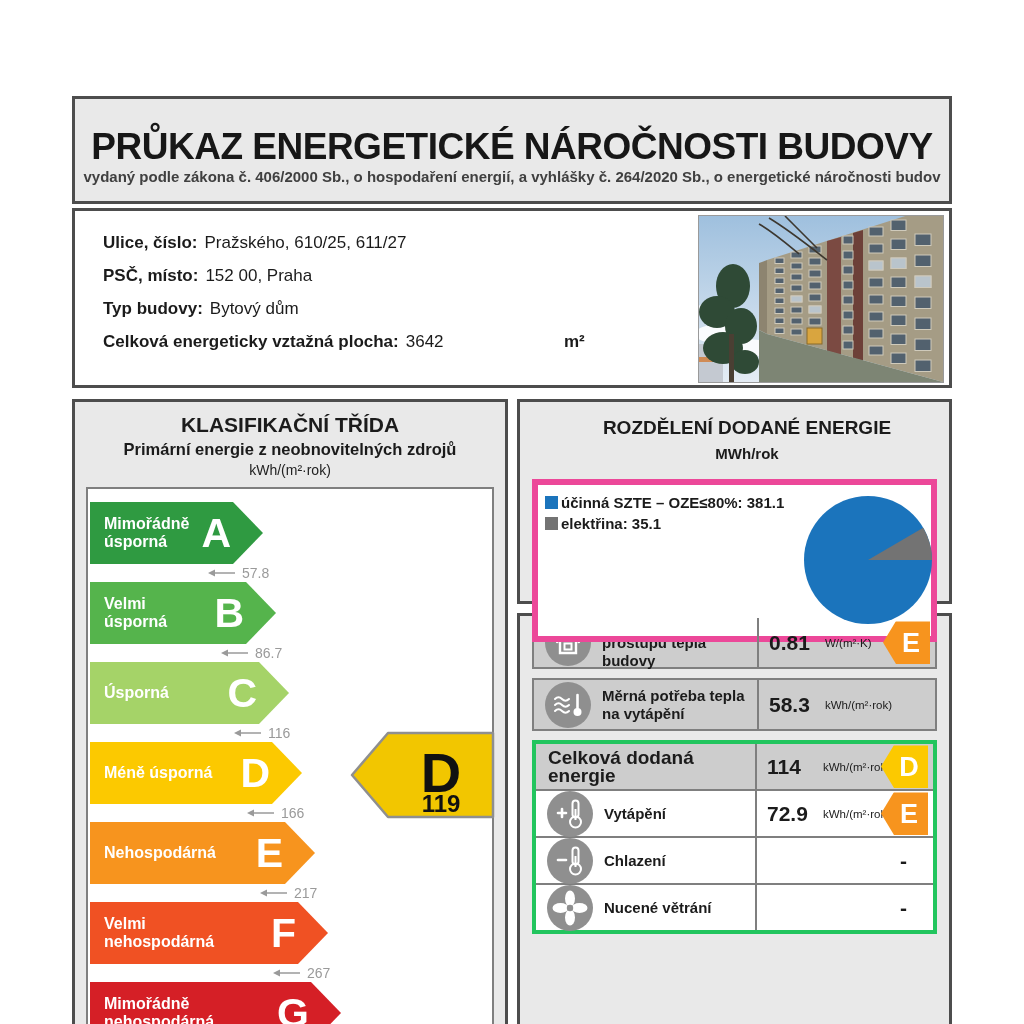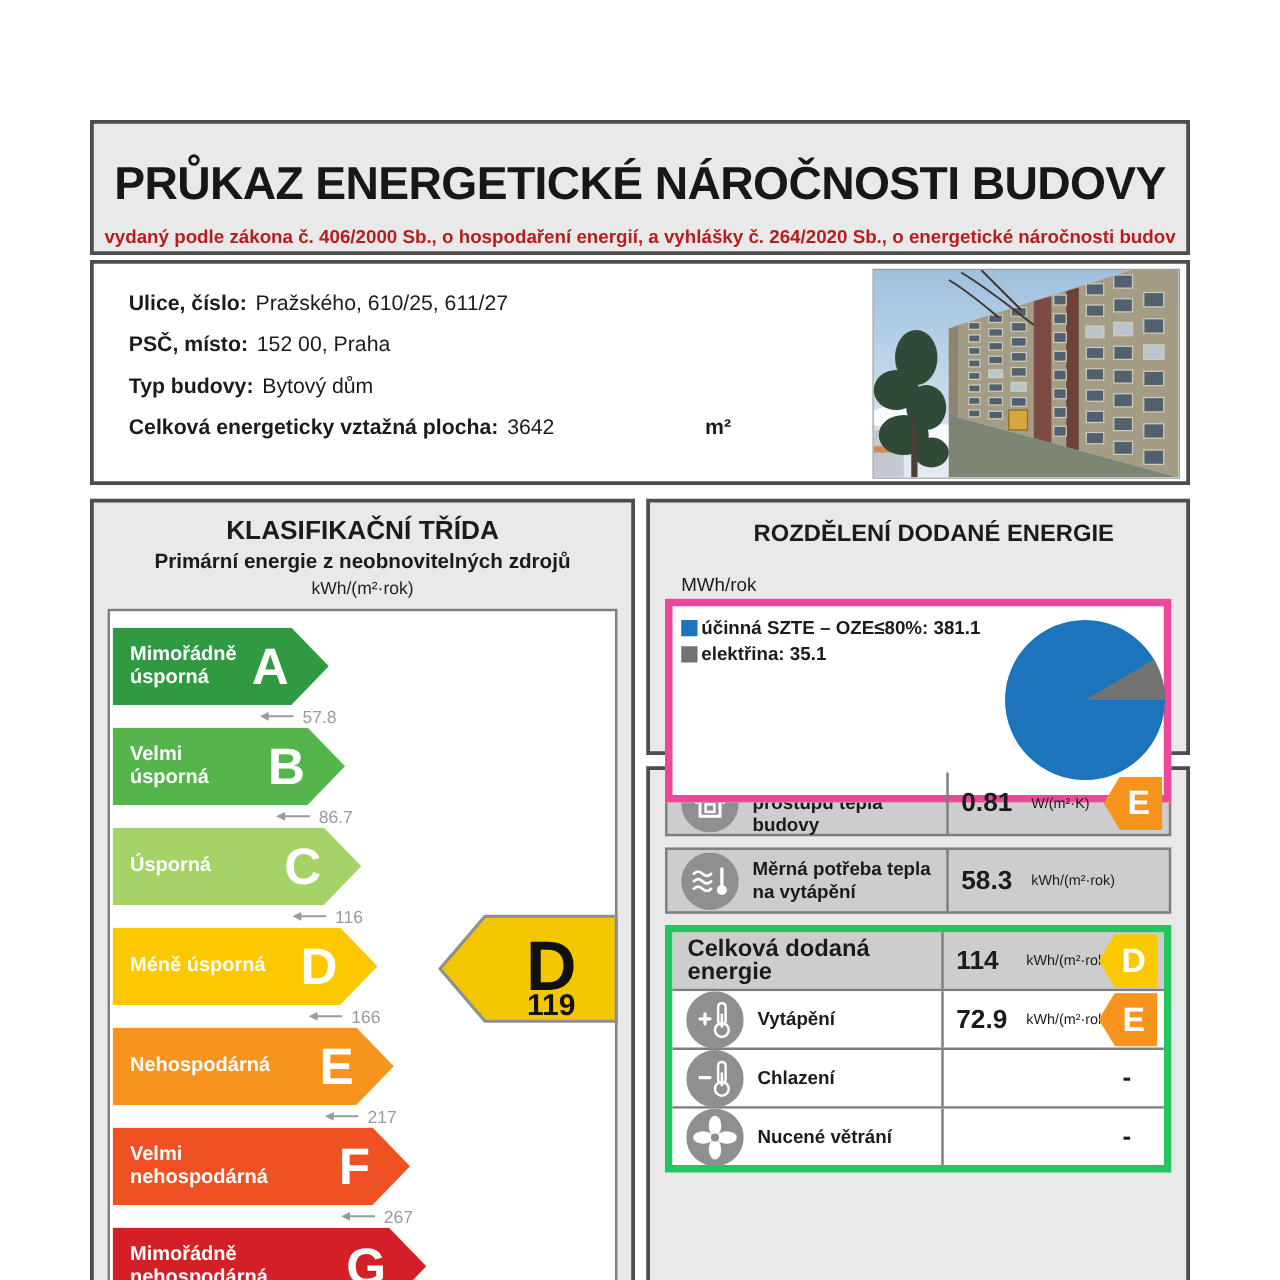--- a/index.html
+++ b/index.html
@@ -3,21 +3,21 @@
 <meta charset="utf-8">
 <style>
   html,body{margin:0;padding:0;background:#fff;}
   .page{position:relative;width:1024px;height:1024px;background:#ffffff;overflow:hidden;
         font-family:"Liberation Sans",sans-serif;color:#1b1b1b;}
   .content{position:absolute;left:72px;top:96px;width:880px;}
 
   
   .header-box{height:102px;background:#e9e9e9;border:3px solid #4d4d4d;text-align:center;}
   .doc-title{font-size:37px;font-weight:bold;letter-spacing:-.5px;margin-top:27px;color:#171717;}
-  .doc-subtitle{font-size:15px;font-weight:bold;color:#b91c1c;margin-top:13px;}
+  .doc-subtitle{font-size:15px;font-weight:bold;color:#404040;}
 
   
   .info-box{position:relative;height:174px;background:#fff;border:3px solid #4d4d4d;margin-top:4px;}
   .info-rows{position:absolute;left:28px;top:22px;font-size:17px;}
   .info-row{height:33px;position:relative;white-space:nowrap;}
   .info-row b{margin-right:7px;}
   .area-unit{position:absolute;left:461px;top:0;font-weight:bold;}
   .photo{position:absolute;top:4px;right:5px;width:244px;height:166px;border:1px solid #9a9a9a;overflow:hidden;}
 
   
@@ -40,34 +40,34 @@
   .c0{width:173px}.c1{width:186px}.c2{width:199px}.c3{width:212px}.c4{width:225px}.c5{width:238px}.c6{width:251px}
   .threshold{height:18px;display:flex;align-items:center;color:#9a9a9a;font-size:14px;}
   .t0{margin-left:117px}.t1{margin-left:130px}.t2{margin-left:143px}.t3{margin-left:156px}.t4{margin-left:169px}.t5{margin-left:182px}
   .t-num{margin-left:7px;}
   .marker{position:absolute;left:262px;top:242px;}
 
   
   .right-col{width:435px;display:flex;flex-direction:column;gap:9px;}
   .energy-panel{height:205px;position:relative;padding-left:25px;}
   .e-title{text-align:center;font-weight:bold;font-size:19px;margin-top:15px;}
-  .e-unit{text-align:left;font-size:15px;margin-top:21px;}
+  .e-unit{text-align:center;font-size:15px;margin-top:6px;font-weight:bold;}
   .pie-box{position:absolute;left:12px;right:12px;top:77px;height:151px;background:#fff;
            border:6px solid #ec4899;}
   .legend{position:absolute;left:7px;top:7px;}
   .legend-row{display:flex;align-items:center;height:21px;font-size:15px;font-weight:bold;}
   .legend-swatch{width:13px;height:13px;margin-right:3px;flex:none;}
   .pie-svg{position:absolute;left:260px;top:5px;}
 
   
   .indicators-panel{flex:1;}
   .i-title{text-align:center;font-weight:bold;font-size:19px;margin:13px 0 11px 0;}
   .i-rows{margin:0 12px;}
   .ind-row{height:49px;background:#cdcdcd;border:2px solid #7f7f7f;display:flex;align-items:stretch;margin-bottom:9px;}
-  .ind-table{border:6px solid #22c55e;}
+  .ind-table{border:4px solid #22c55e;}
   .ind-table .ind-row{border:none;border-bottom:2px solid #7f7f7f;margin:0;height:45px;background:#fff;}
   .ind-table .ind-row:first-child{background:#cdcdcd;}
   .ind-table .ind-row:last-child{border-bottom:none;}
   .icon-cell{width:68px;display:flex;align-items:center;justify-content:center;flex:none;}
   .label-cell{flex:1;display:flex;flex-direction:column;justify-content:center;
               font-weight:bold;font-size:15px;line-height:18px;}
   .label-cell.big{font-size:19px;padding-left:12px;}
   .value-cell{width:178px;flex:none;border-left:2px solid #7f7f7f;display:flex;align-items:center;
               position:relative;padding-left:10px;box-sizing:border-box;}
   .value-cell .val{font-weight:bold;font-size:21px;min-width:52px;}

